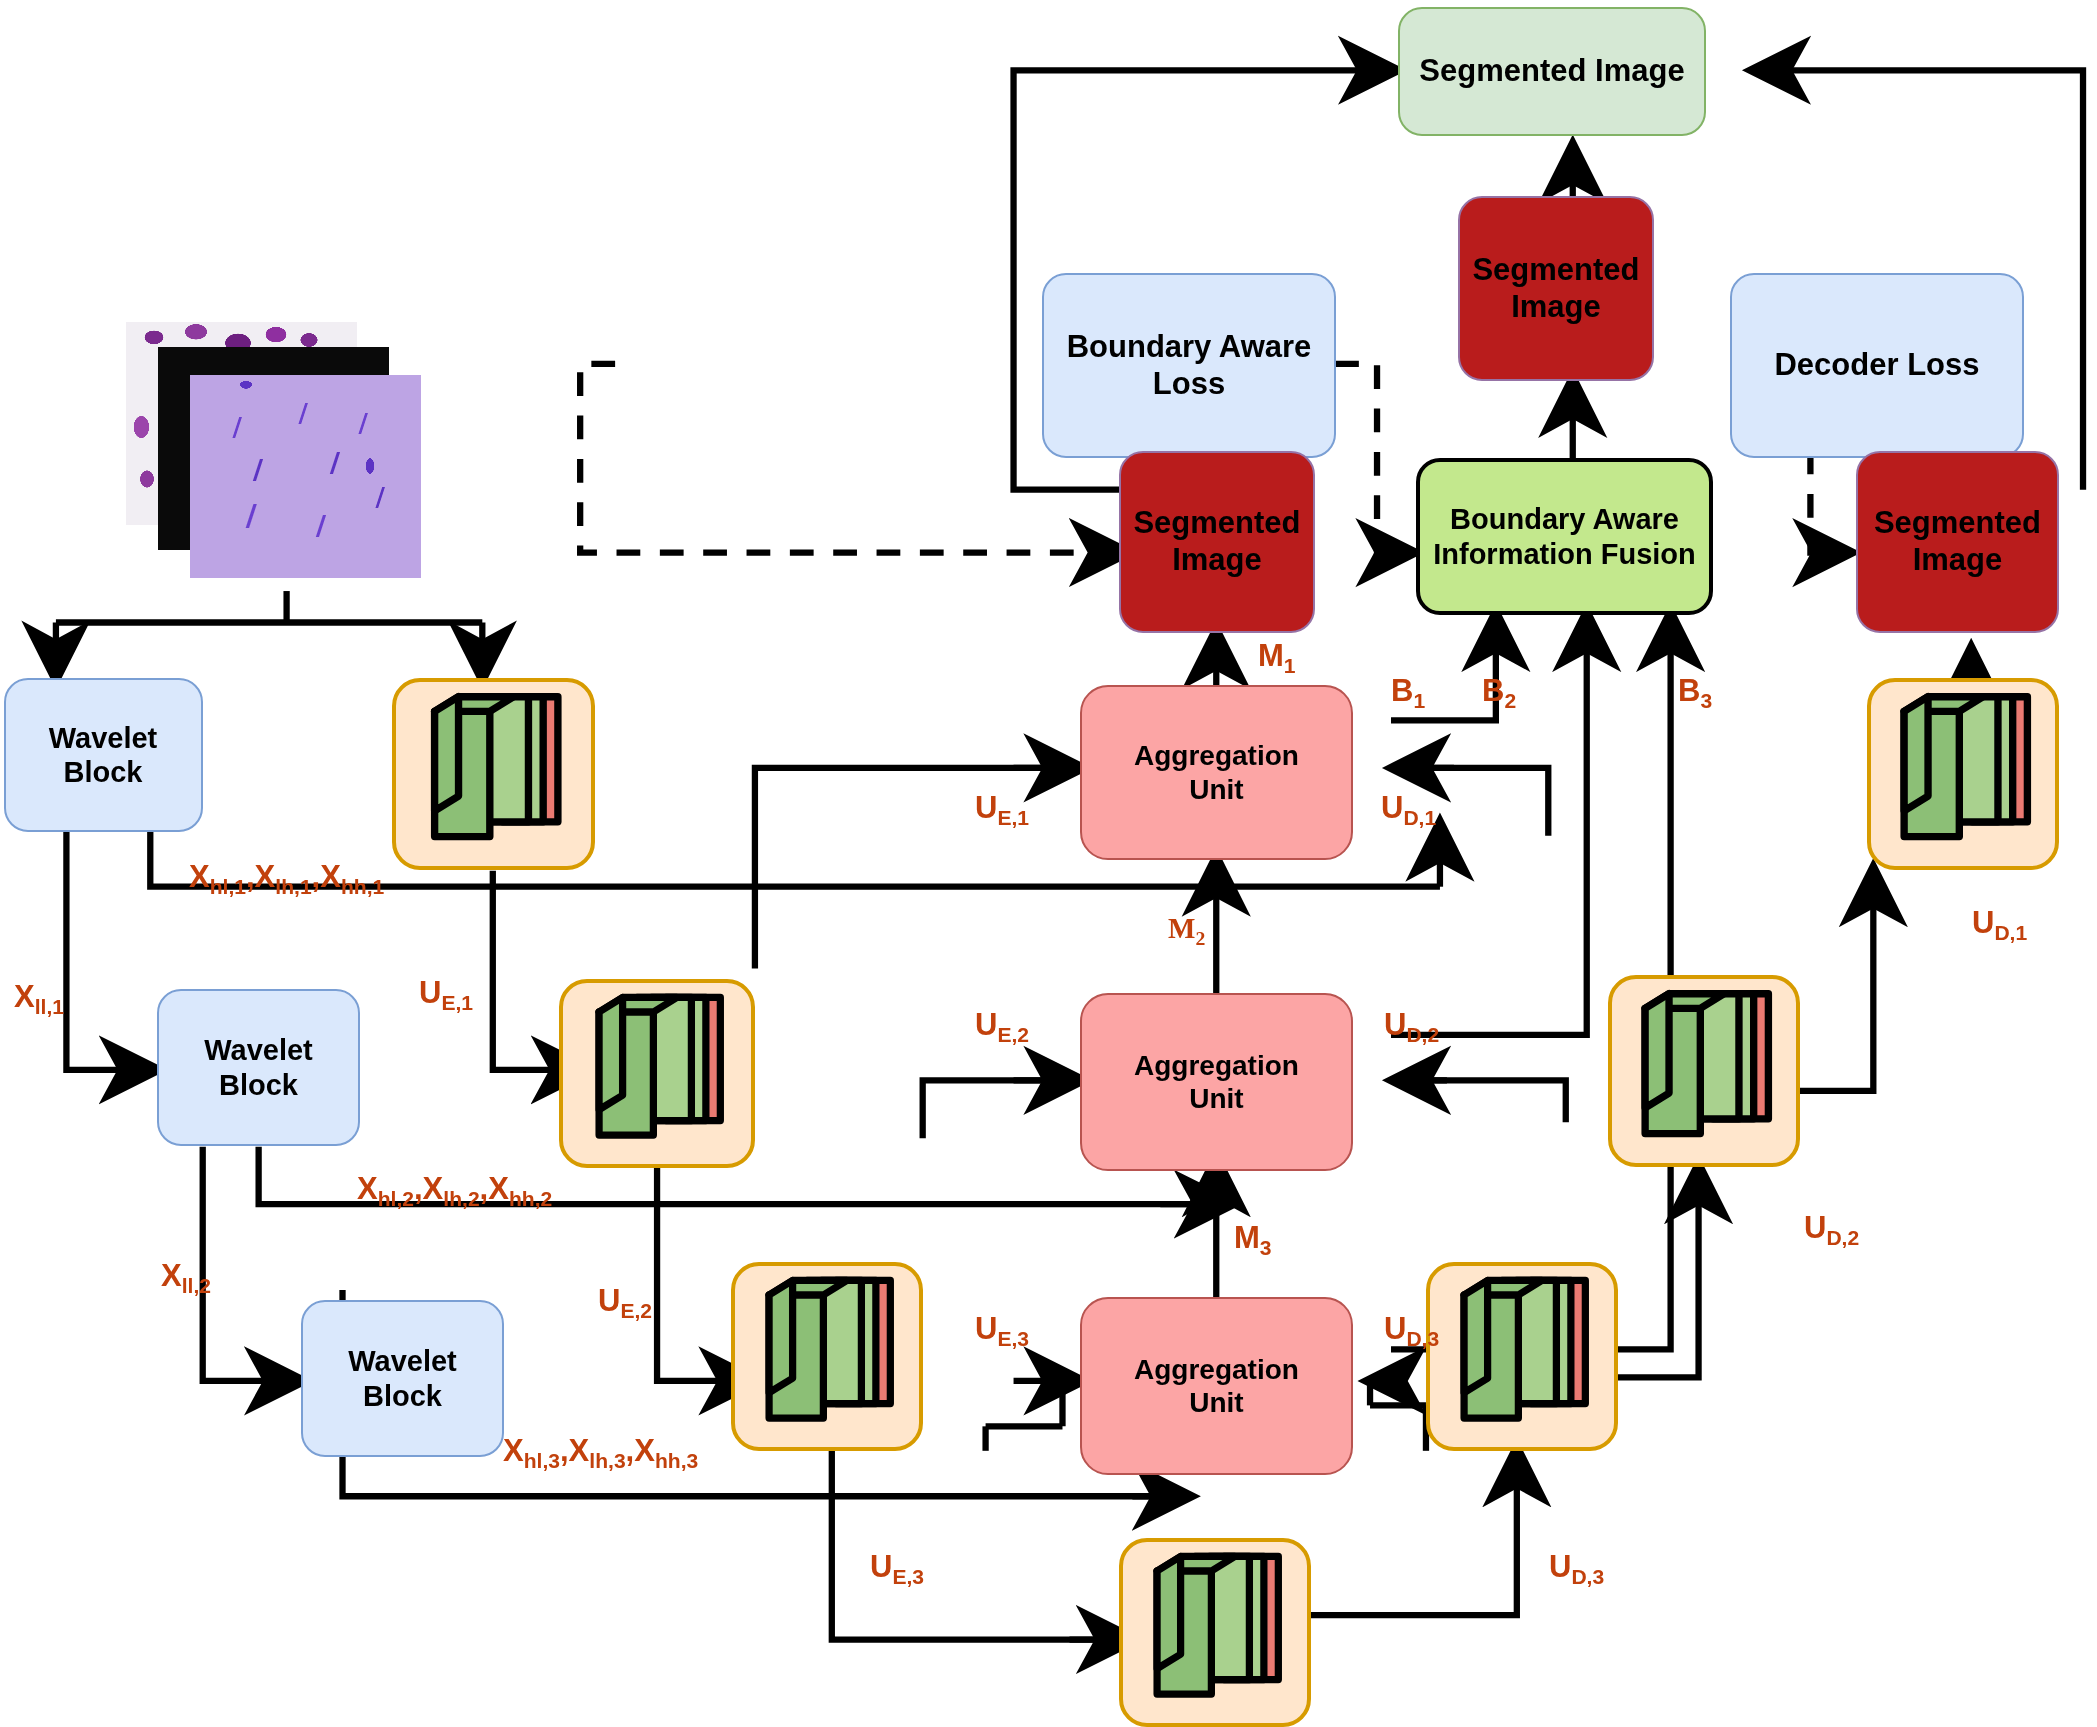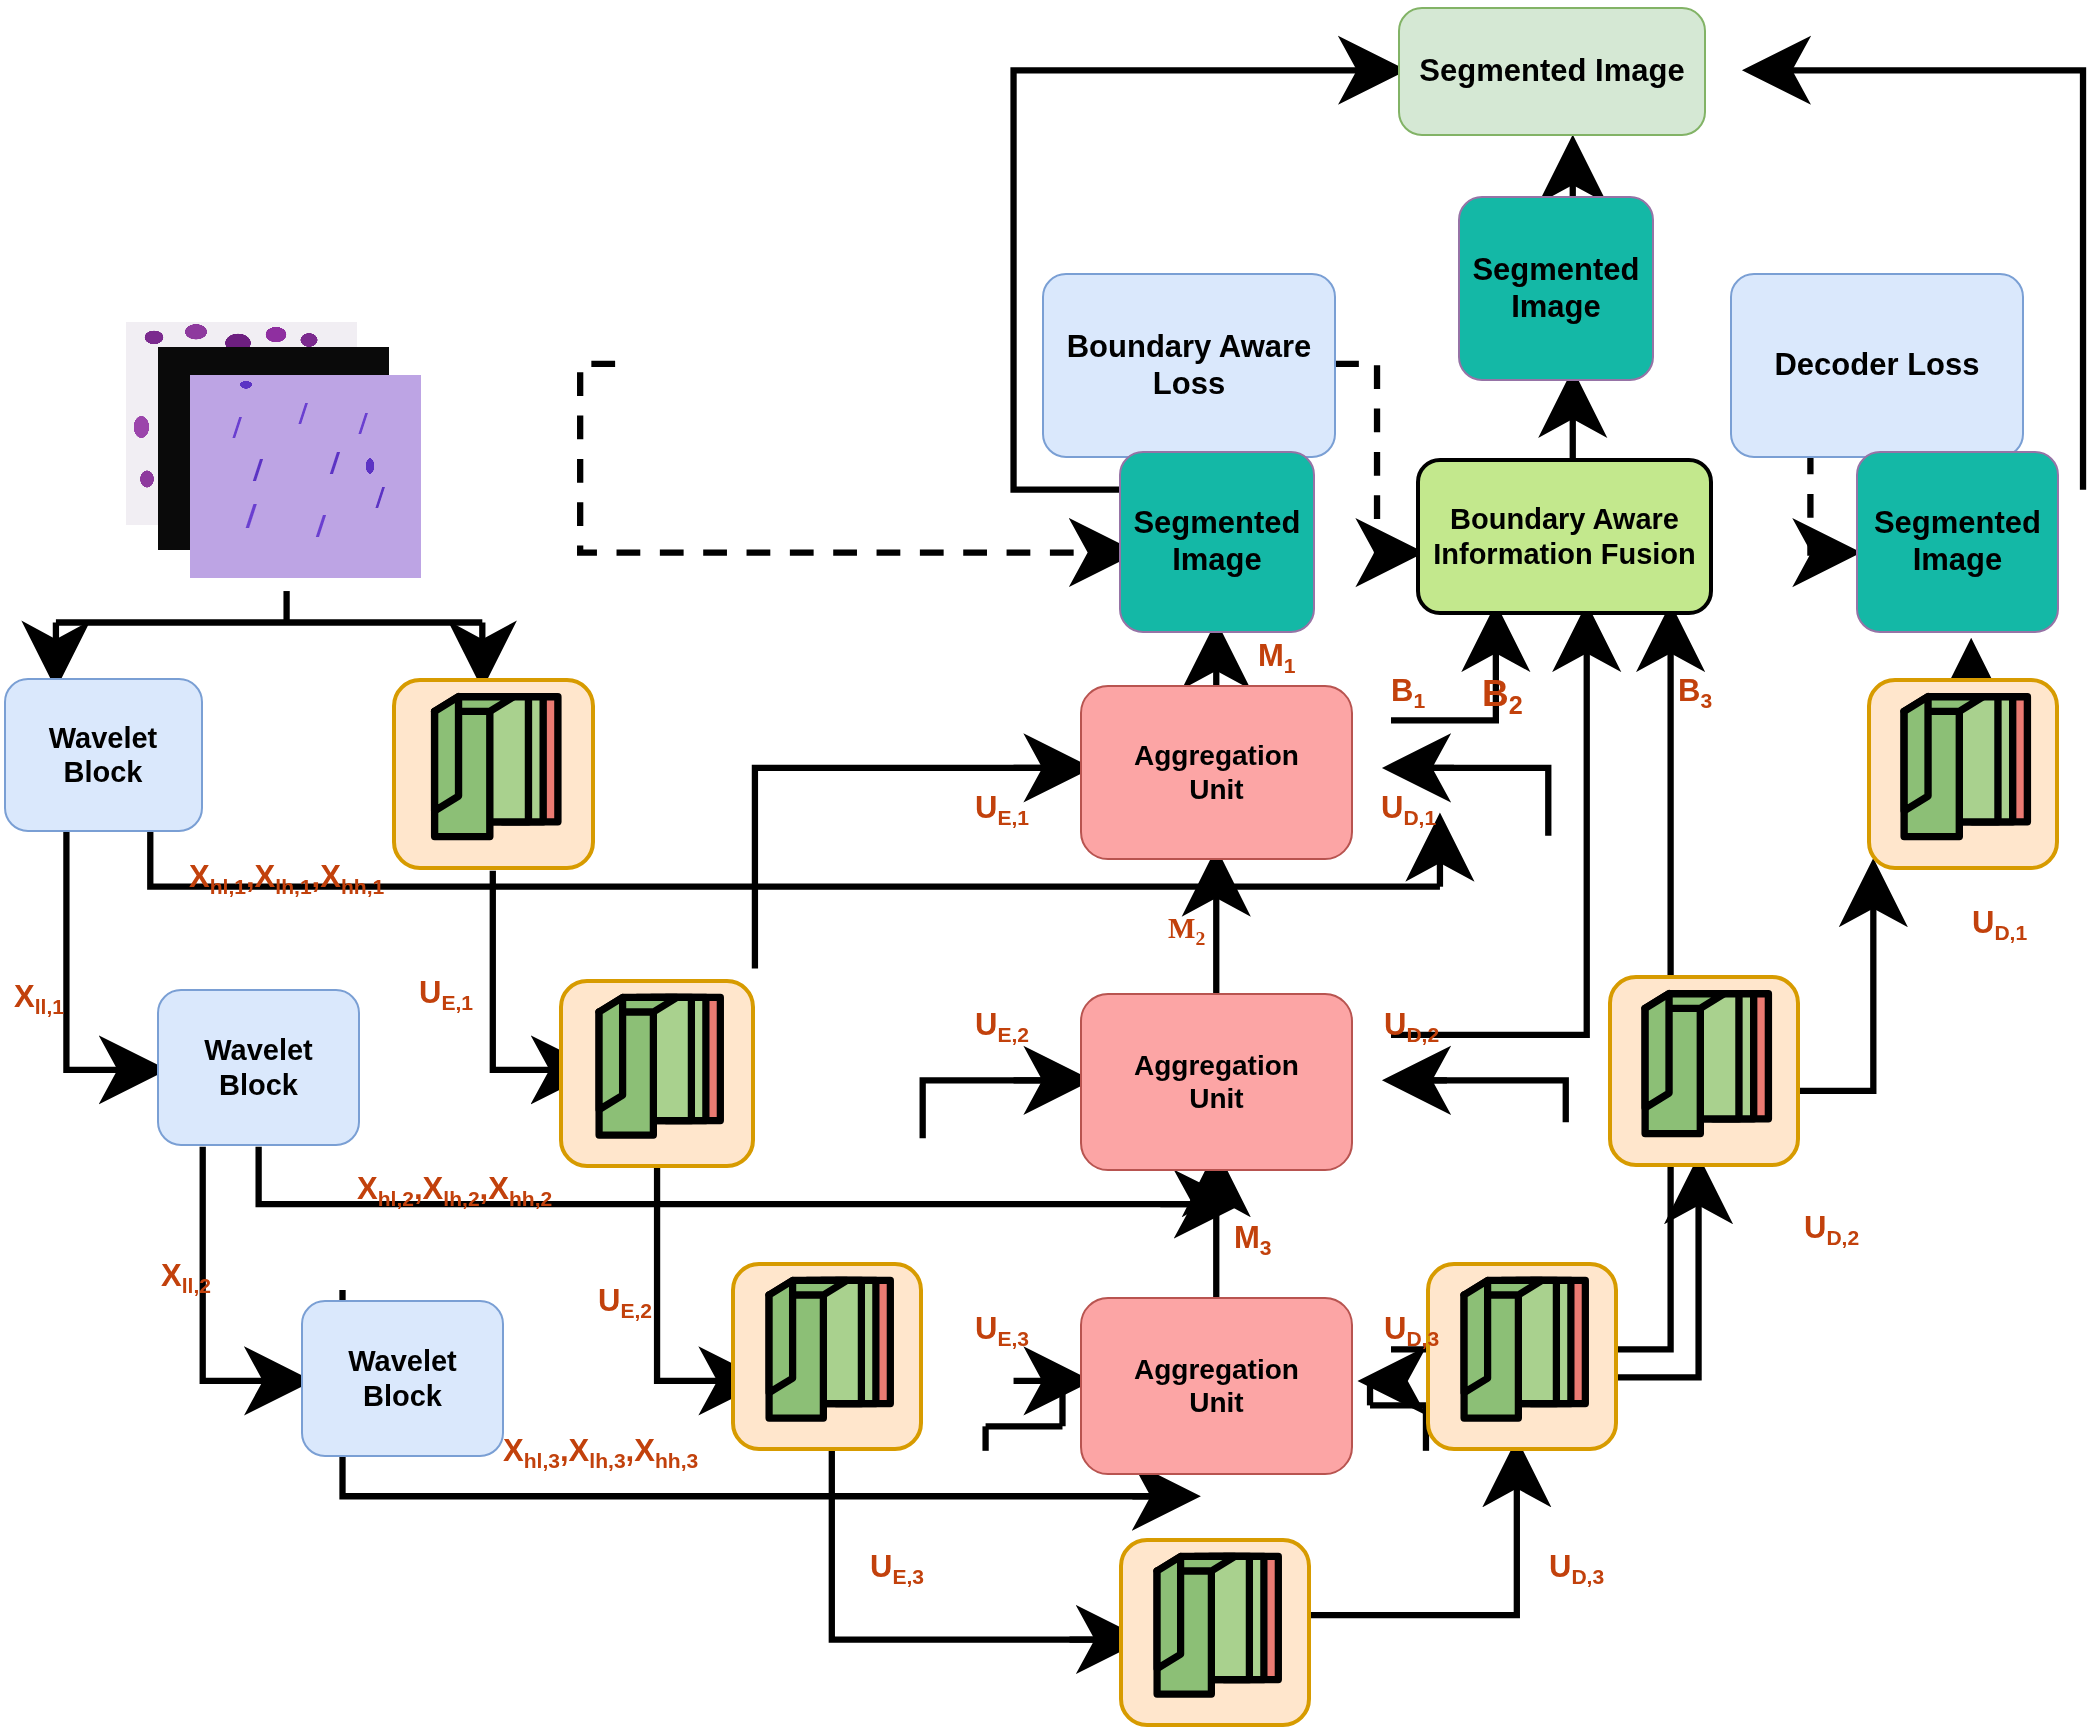--- a/index.html
+++ b/index.html
@@ -3,21 +3,21 @@
 <meta charset="utf-8">
 <style>
   html,body{margin:0;padding:0;background:#ffffff;}
   body{font-family:"Liberation Sans",sans-serif;}
   #stage{position:relative;width:2097px;height:1728px;background:#fff;overflow:hidden;}
   #wires{position:absolute;left:0;top:0;width:2097px;height:1728px;}
 
   .node{position:absolute;box-sizing:border-box;display:flex;align-items:center;
         justify-content:center;text-align:center;line-height:1.18;}
   .blue{background:#dae8fc;border:2.8px solid #7a9fd4;border-radius:24px;color:#000;}
-  .purple{background:#14b8a6;border:2.8px solid #9673a6;border-radius:24px;color:#000;}
+  .purple{background:#b91c1c;border:2.8px solid #9673a6;border-radius:24px;color:#000;}
   .green{background:#d5e8d4;border:2.8px solid #82b366;border-radius:24px;color:#000;}
   .lime{background:#c3e88d;border:4.2px solid #000000;border-radius:24px;color:#000;}
   .red{background:#fca5a5;border:2.8px solid #b85450;border-radius:28px;color:#000;}
   .feat{background:#ffe6cc;border:4.9px solid #d79b00;border-radius:28px;}
 
   .lbl{position:absolute;color:#c2410c;white-space:nowrap;font-weight:bold;}
   .lbl sub{font-size:0.68em;}
 
   .imgstack{position:absolute;}
   .imgstack .sheet{position:absolute;}
@@ -334,21 +334,21 @@
   <div class="lbl" style="left:975px;top:1311px;font-size:31px;">U<sub>E,3</sub></div>
 
   <div class="lbl" style="left:1258px;top:638px;font-size:31px;">M<sub>1</sub></div>
 
   <div class="lbl" style="left:1168px;top:912px;font-size:29px;font-family:Liberation Serif, serif;">M<sub>2</sub></div>
 
   <div class="lbl" style="left:1234px;top:1220px;font-size:31px;">M<sub>3</sub></div>
 
   <div class="lbl" style="left:1391px;top:673px;font-size:31px;">B<sub>1</sub></div>
 
-  <div class="lbl" style="left:1482px;top:673px;font-size:37px;">B<sub>2</sub></div>
+  <div class="lbl" style="left:1482px;top:673px;font-size:31px;">B<sub>2</sub></div>
 
   <div class="lbl" style="left:1678px;top:673px;font-size:31px;">B<sub>3</sub></div>
 
   <div class="lbl" style="left:1381px;top:790px;font-size:31px;">U<sub>D,1</sub></div>
 
   <div class="lbl" style="left:1972px;top:905px;font-size:31px;">U<sub>D,1</sub></div>
 
   <div class="lbl" style="left:1384px;top:1007px;font-size:31px;">U<sub>D,2</sub></div>
 
   <div class="lbl" style="left:1804px;top:1210px;font-size:31px;">U<sub>D,2</sub></div>

